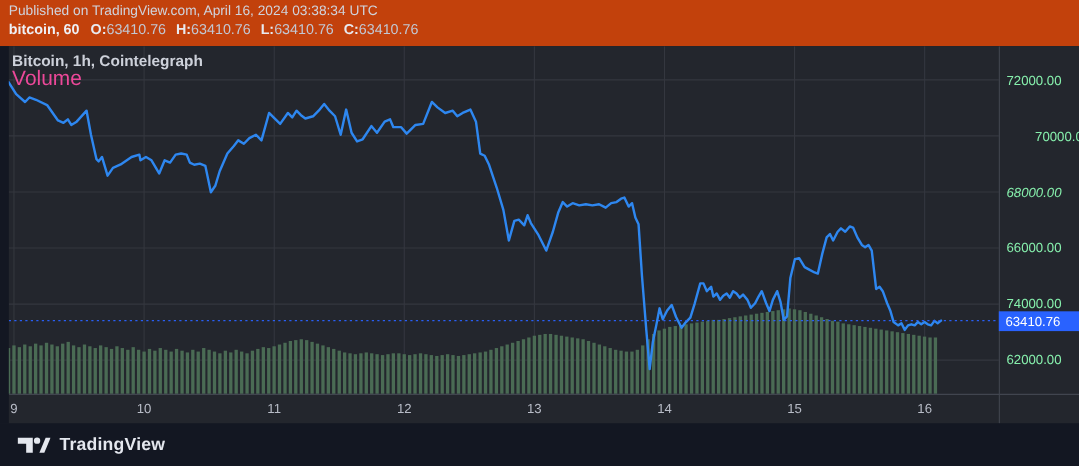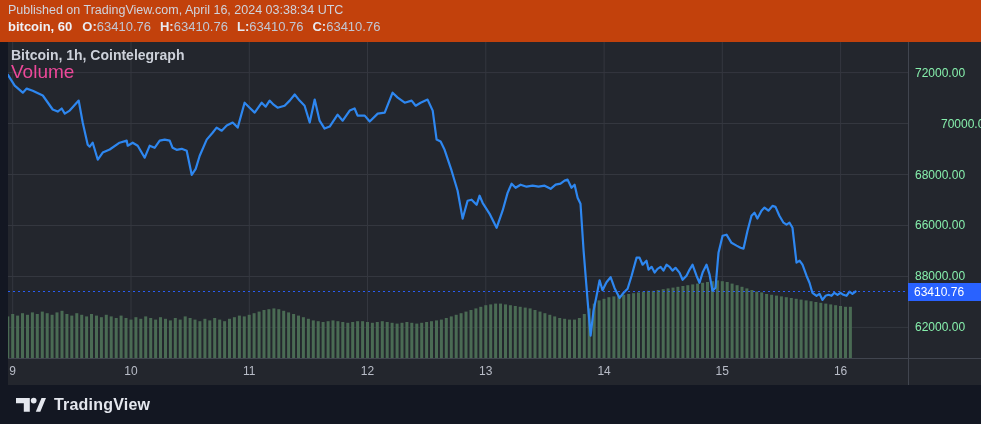--- a/index.html
+++ b/index.html
@@ -245,23 +245,23 @@
       <line x1="8" y1="316.5" x2="981" y2="316.5" stroke="#41454f" stroke-width="1"></line>
     </svg>
   <div id="left-gutter"></div>
   <div id="legend">
     <div class="legend-title">Bitcoin, 1h, Cointelegraph</div>
     <div class="legend-ind">Volume</div>
   </div>
   <div id="price-axis">
       <div class="price-label" style="top: 22.5806px;">72000.00</div>
       <div class="price-label" style="top: 73.5484px; margin-left: 26px;">70000.00</div>
-      <div class="price-label" style="top: 124.516px;">68000.00</div>
+      <div class="price-label" style="top: 124.516px; font-style: italic;">68000.00</div>
       <div class="price-label" style="top: 175.484px;">66000.00</div>
-      <div class="price-label" style="top: 226.452px;">88000.00</div>
+      <div class="price-label" style="top: 226.452px;">74000.00</div>
       <div class="price-label" style="top: 277.419px;">62000.00</div>
     </div>
   <div id="time-axis">
       <div class="time-label" style="left: 12.7px;">9</div>
       <div class="time-label" style="left: 131px;">10</div>
       <div class="time-label" style="left: 249.3px;">11</div>
       <div class="time-label" style="left: 367.5px;">12</div>
       <div class="time-label" style="left: 485.8px;">13</div>
       <div class="time-label" style="left: 604.1px;">14</div>
       <div class="time-label" style="left: 722.3px;">15</div>

